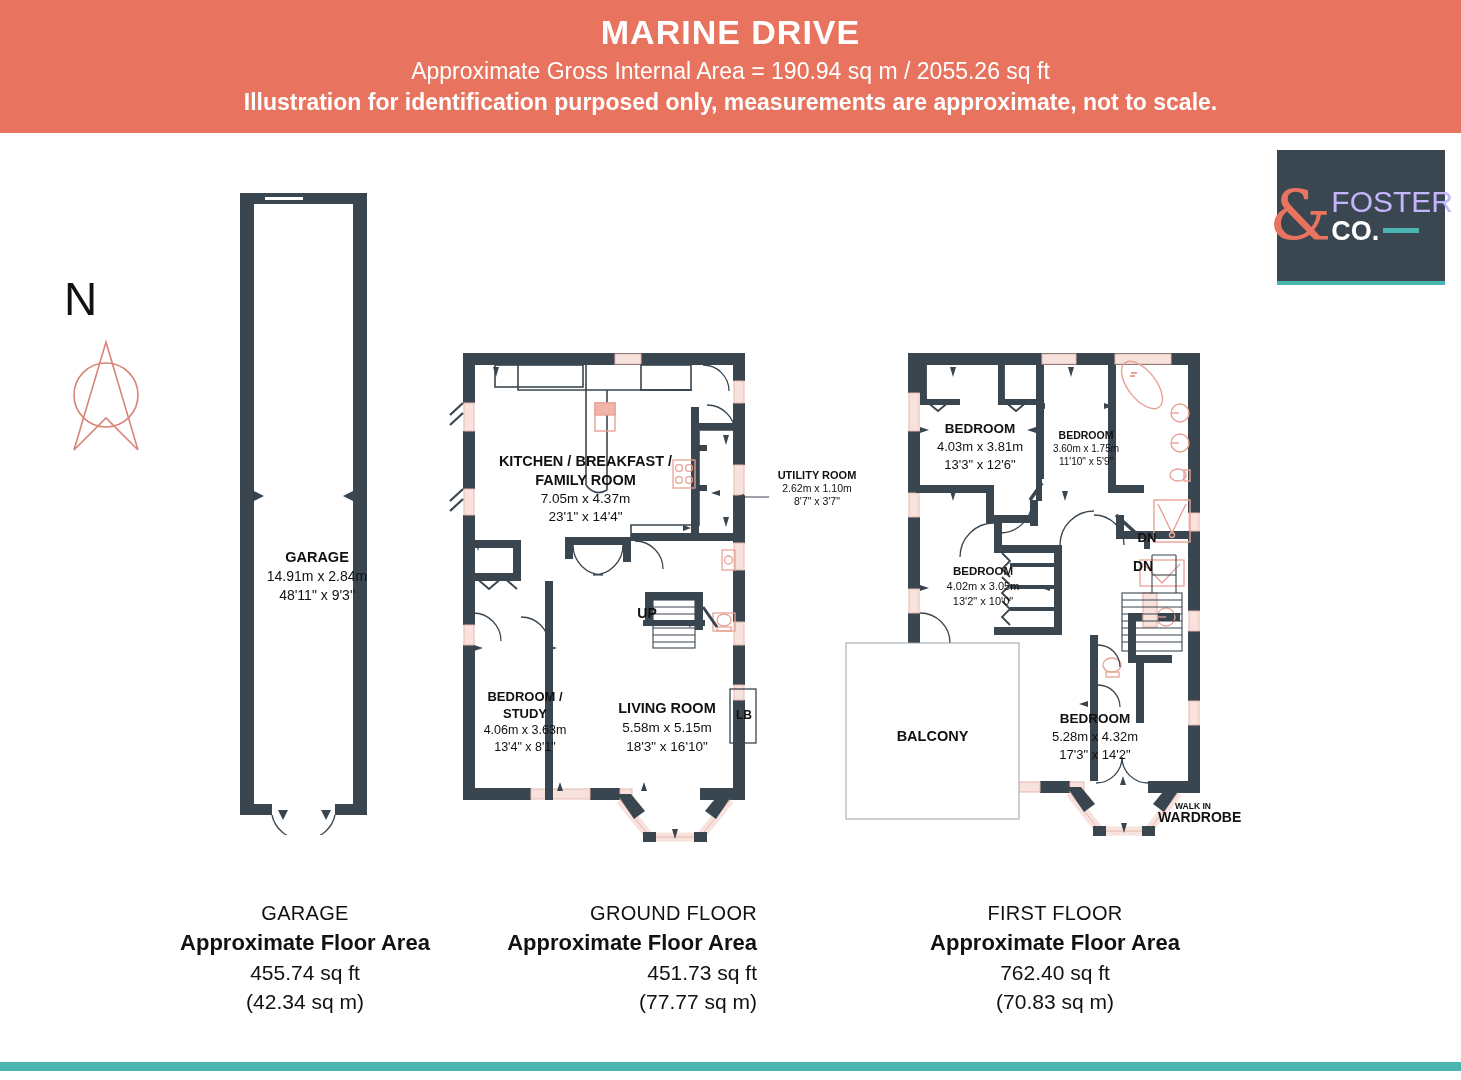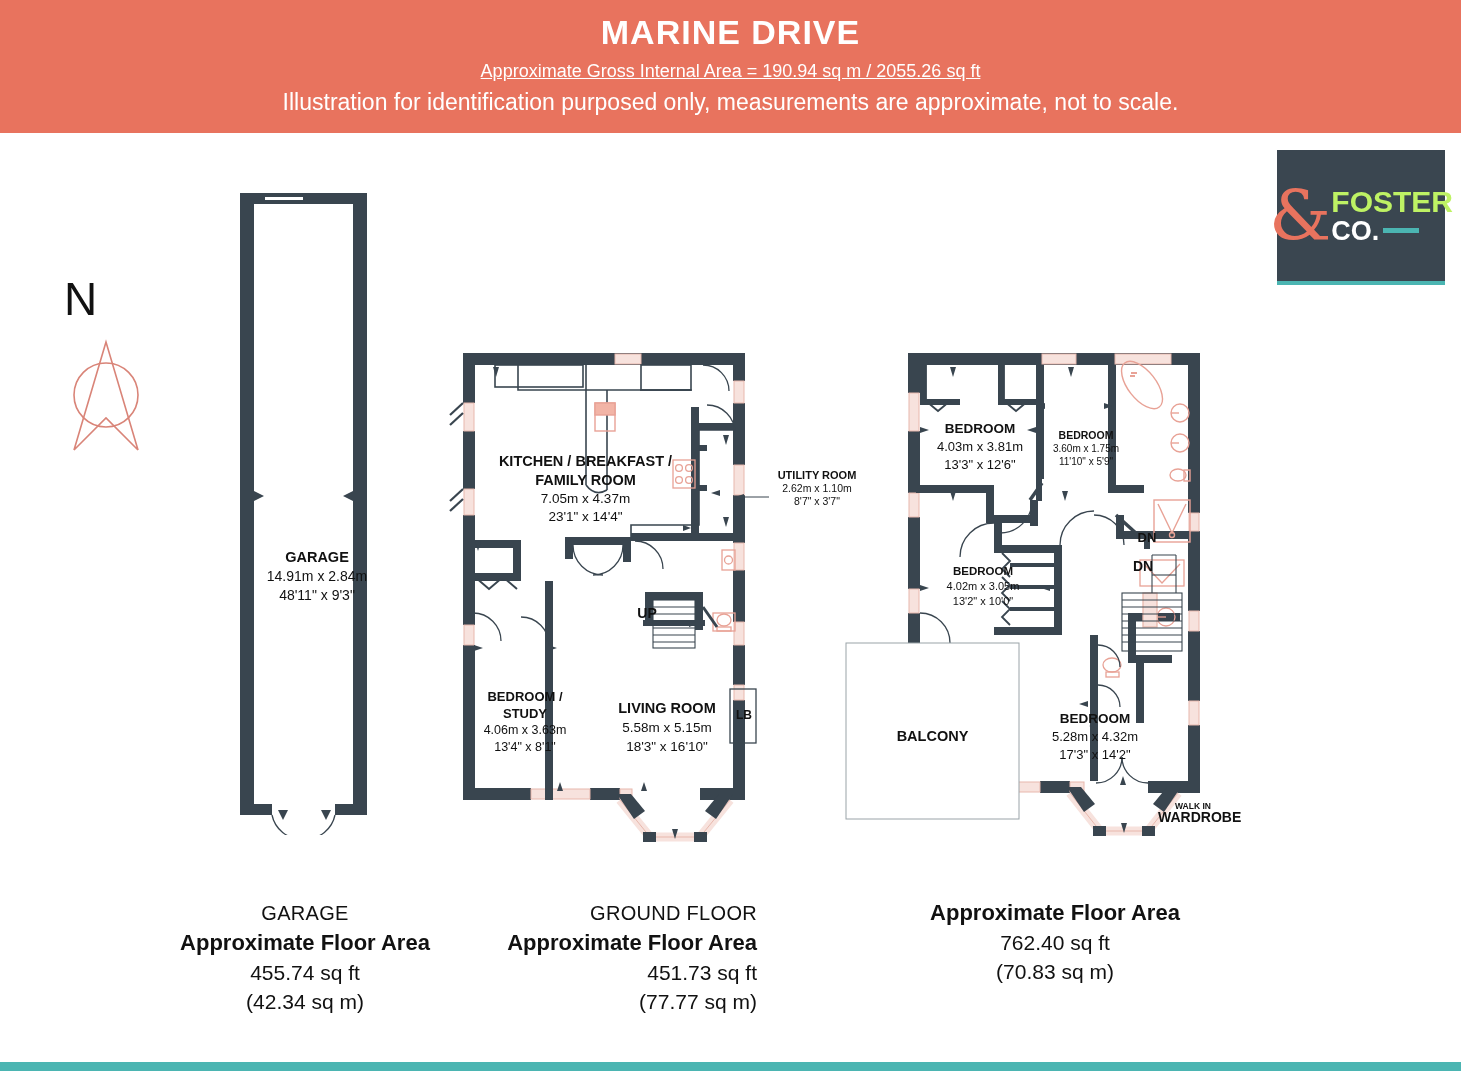--- a/index.html
+++ b/index.html
@@ -13,38 +13,38 @@
 
   
   .header {
     position: absolute; left: 0; top: 0; width: 1461px; height: 133px;
     background: #e8735e; color: #ffffff; text-align: center;
   }
   .header .title {
     font-size: 34px; font-weight: bold; letter-spacing: 1px;
     padding-top: 12px; line-height: 40px;
   }
-  .header .sub1 { font-size: 18px; line-height: 31px; font-weight: 400; padding-top: 4px; text-decoration: underline;}
-  .header .sub2 { font-size: 23px; line-height: 31px; font-weight: 400; }
+  .header .sub1 { font-size: 23px; line-height: 31px; font-weight: 400; padding-top: 4px;}
+  .header .sub2 { font-size: 23px; line-height: 31px; font-weight: 700; }
 
   
   .logo-box {
     position: absolute; left: 1277px; top: 150px; width: 168px; height: 135px;
     background: #3a4650;
     border-bottom: 4px solid #4bb5b2;
     display:flex; align-items:center; justify-content:center;
   }
   .logo-inner { display:flex; align-items:center; gap:2px; }
   .logo-amp {
     font-family: "DejaVu Serif", serif;
     font-size: 70px; color:#e8735e; line-height: 60px; font-weight: 400;
     margin-right: -2px;
   }
   .logo-words { display:flex; flex-direction:column; align-items:flex-start; }
-  .logo-foster { font-size: 30px; font-weight: bold; color:#bef264; letter-spacing:0px; line-height: 30px; }
+  .logo-foster { font-size: 30px; font-weight: normal; color:#c4b5fd; letter-spacing:0px; line-height: 30px; }
   .logo-corow { display:flex; align-items:center; gap:4px; }
   .logo-co { font-size: 27px; font-weight: bold; color:#ffffff; line-height: 28px; }
   .logo-dash { width: 36px; height:5px; background:#4bb5b2; display:inline-block; }
 
   
   .compass { position: absolute; left: 56px; top: 272px; width: 120px; height: 190px; }
   .compass .n {
     position:absolute; left: 8px; top:0px; font-size: 46px; font-weight: 400;
     color:#111; font-family:"Liberation Sans", sans-serif;
   }
@@ -553,20 +553,21 @@
   </div>
 
   <div class="foot" style="left:467px; top:898px; width:290px;text-align:right;">
     <div class="fl-name">GROUND FLOOR</div>
     <div class="fl-area">Approximate Floor Area</div>
     <div class="fl-v1">451.73 sq ft</div>
     <div class="fl-v2">(77.77 sq m)</div>
   </div>
 
   <div class="foot" style="left:910px; top:898px; width:290px;">
+    <div class="fl-name">FIRST FLOOR</div>
     <div class="fl-area">Approximate Floor Area</div>
     <div class="fl-v1">762.40 sq ft</div>
     <div class="fl-v2">(70.83 sq m)</div>
   </div>
 
   <div class="bottombar"></div>
 
 </div>
 
 </body></html>

